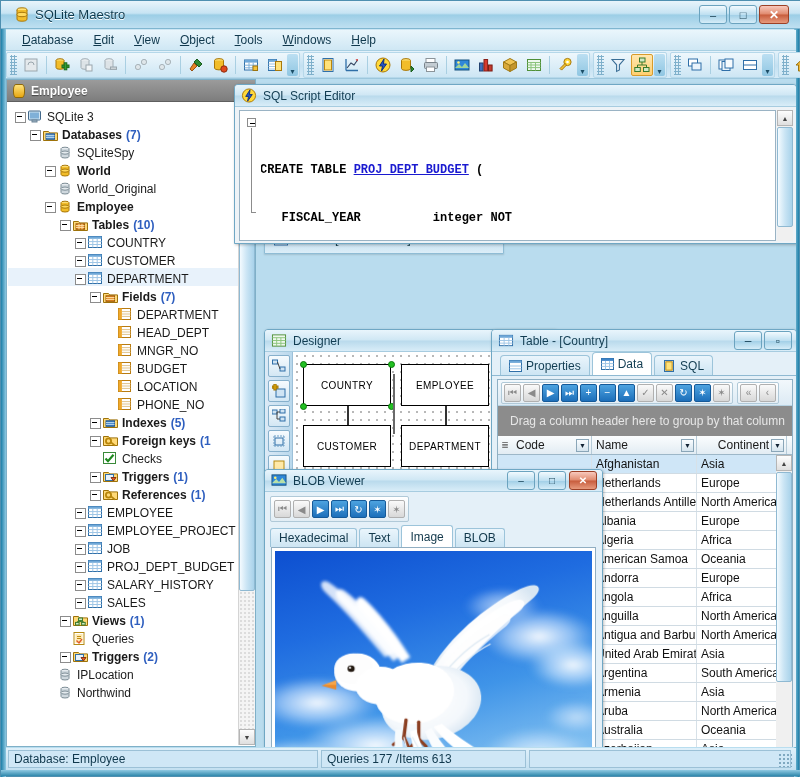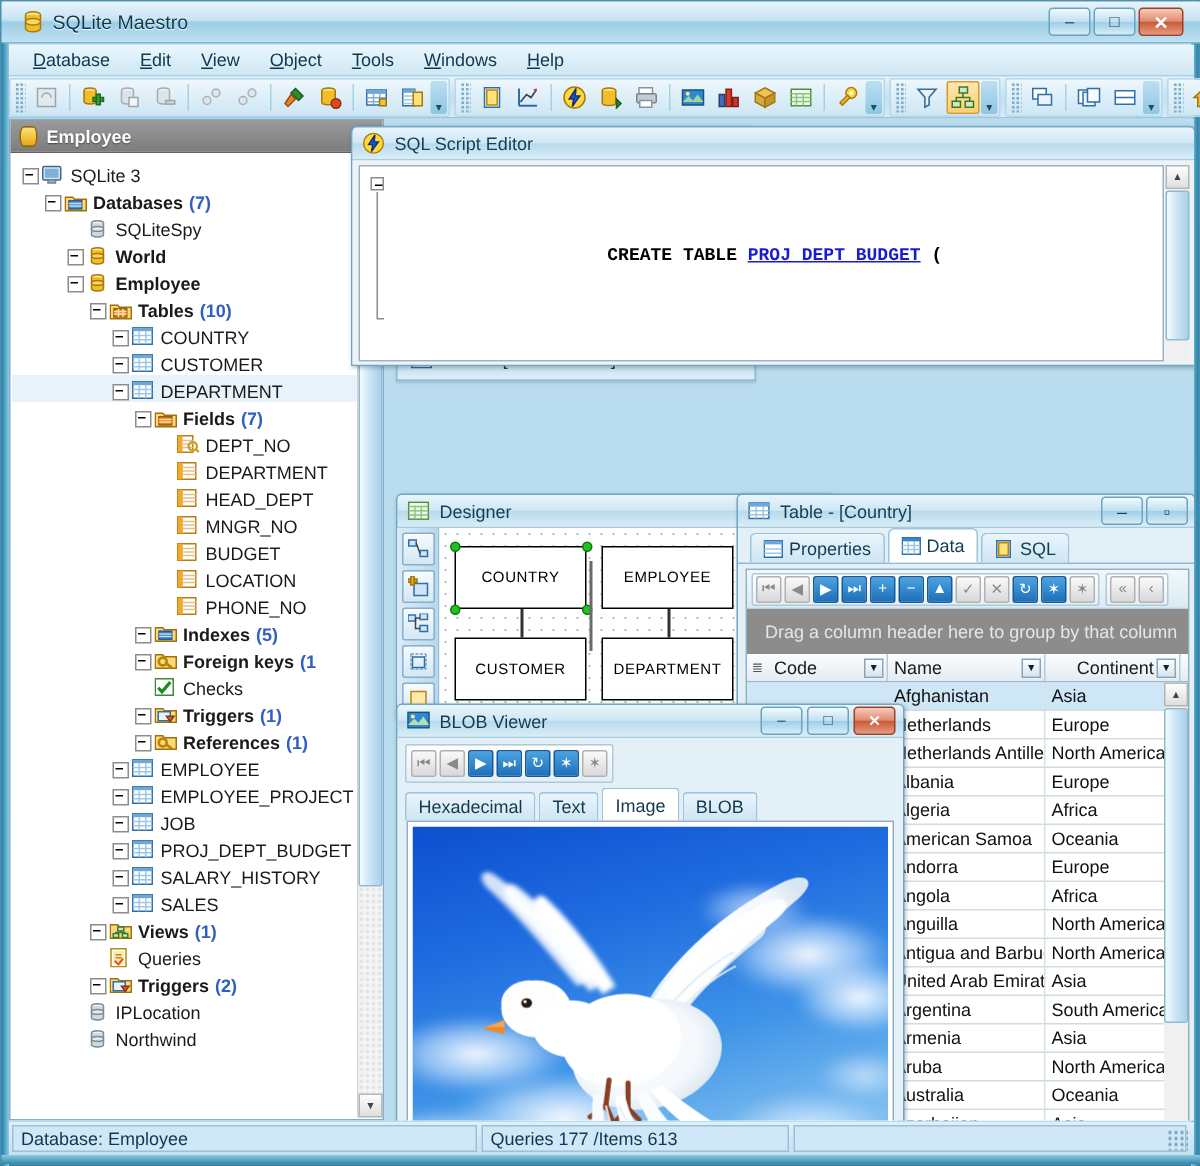--- a/index.html
+++ b/index.html
@@ -162,21 +162,21 @@
     position:relative; }
   .mdi-title .mt-text { line-height:16px; }
 
   
   #sql-win { left:228px; top:5px; width:563px; height:160px; }
   #sql-body { position:absolute; left:0; top:22px; right:0; bottom:0;
     background:#eef3f7; padding:3px; }
   #sql-code { position:absolute; left:4px; top:3px; right:20px; bottom:2px;
     background:#ffffff; border:1px solid #9ab3c4; overflow:hidden;
     font-family:"Liberation Mono", monospace; font-size:12px; color:#000;
-    padding:2px 2px 2px 20px; white-space:pre; line-height:16.2px; font-weight:bold;text-align:center;}
+    padding:2px 2px 2px 20px; white-space:pre; line-height:16.2px; font-weight:bold;}
   #sql-gutter { position:absolute; left:5px; top:4px; width:16px; bottom:3px;
     background:#ffffff; }
   .fold-box { position:absolute; left:2px; top:3px; width:9px; height:9px;
     border:1px solid #8c8c8c; background:#fff; }
   .fold-box::after { content:''; position:absolute; left:2px; top:4px; width:5px;
     height:1px; background:#000; }
   .fold-line { position:absolute; left:6px; top:13px; width:1px; height:84px;
     background:#8c8c8c; }
   .fold-end { position:absolute; left:6px; top:97px; width:5px; height:1px;
     background:#8c8c8c; }
@@ -580,20 +580,30 @@
             <span class="tx has"><span class="v"></span></span>
             <span class="tico"><svg viewBox="0 0 15 14" width="15" height="14">
                 <ellipse cx="7" cy="2.8" rx="4" ry="1.6" fill="#ffe990" stroke="#a9780a"></ellipse>
                 <path d="M3 2.8v7.6a4 1.6 0 008 0V2.8" fill="#f2bd2a" stroke="#a9780a"></path>
                 <ellipse cx="7" cy="6.6" rx="4" ry="1.6" fill="#ffd95c" stroke="#a9780a"></ellipse>
               </svg></span>
             <span class="tlabel bold">World</span>
           </div>
           <div class="tnode">
             <span style="display: inline-block; flex: 0 0 34px; width: 34px;"></span>
+            <span class="tx"></span>
+            <span class="tico"><svg viewBox="0 0 15 14" width="15" height="14">
+                <ellipse cx="7" cy="2.8" rx="4" ry="1.6" fill="#eef2f5" stroke="#7d8d96"></ellipse>
+                <path d="M3 2.8v7.6a4 1.6 0 008 0V2.8" fill="#cfd8de" stroke="#7d8d96"></path>
+                <ellipse cx="7" cy="6.6" rx="4" ry="1.6" fill="#e4eaee" stroke="#7d8d96"></ellipse>
+              </svg></span>
+            <span class="tlabel">World_Original</span>
+          </div>
+          <div class="tnode">
+            <span style="display: inline-block; flex: 0 0 34px; width: 34px;"></span>
             <span class="tx has"></span>
             <span class="tico"><svg viewBox="0 0 15 14" width="15" height="14">
                 <ellipse cx="7" cy="2.8" rx="4" ry="1.6" fill="#ffe990" stroke="#a9780a"></ellipse>
                 <path d="M3 2.8v7.6a4 1.6 0 008 0V2.8" fill="#f2bd2a" stroke="#a9780a"></path>
                 <ellipse cx="7" cy="6.6" rx="4" ry="1.6" fill="#ffd95c" stroke="#a9780a"></ellipse>
               </svg></span>
             <span class="tlabel bold">Employee</span>
           </div>
           <div class="tnode">
             <span style="display: inline-block; flex: 0 0 49px; width: 49px;"></span>
@@ -639,32 +649,20 @@
           <div class="tnode">
             <span style="display: inline-block; flex: 0 0 79px; width: 79px;"></span>
             <span class="tx has"></span>
             <span class="tico"><svg viewBox="0 0 15 14" width="15" height="14">
                 <path d="M0.5 3.5h5l1.2 1.4h7.8v7.6H0.5z" fill="#ffd977" stroke="#9e7209"></path>
                 <rect x="3" y="5.8" width="8.5" height="5.5" fill="#e4861f" stroke="#9a5a0c"></rect>
                 <path d="M3 7.6h8.5M3 9.4h8.5" stroke="#ffe0a8"></path>
               </svg></span>
             <span class="tlabel bold">Fields</span>
             <span class="tcount bold">(7)</span>
-          </div>
-          <div class="tnode">
-            <span style="display: inline-block; flex: 0 0 94px; width: 94px;"></span>
-            <span class="tx"></span>
-            <span class="tico"><svg viewBox="0 0 15 13" width="15" height="13">
-                <rect x="0.5" y="0.5" width="10" height="11" fill="#fff" stroke="#b97c12"></rect>
-                <rect x="0.5" y="0.5" width="3.2" height="11" fill="#f0a92c"></rect>
-                <path d="M3.7 3.6h6.8M3.7 6h6.8M3.7 8.4h6.8" stroke="#e0c38a"></path>
-                <circle cx="10.5" cy="7.5" r="2.8" fill="none" stroke="#c9a227" stroke-width="1.6"></circle>
-                <path d="M12.6 9.4 L14.6 11.4" stroke="#c9a227" stroke-width="1.6"></path>
-              </svg></span>
-            <span class="tlabel">DEPT_NO</span>
           </div>
           <div class="tnode">
             <span style="display: inline-block; flex: 0 0 94px; width: 94px;"></span>
             <span class="tx"></span>
             <span class="tico"><svg viewBox="0 0 14 13" width="14" height="13">
                 <rect x="0.5" y="0.5" width="12" height="11" fill="#fff" stroke="#b97c12"></rect>
                 <rect x="0.5" y="0.5" width="3.4" height="11" fill="#f0a92c"></rect>
                 <path d="M4 3.6h8.5M4 6h8.5M4 8.4h8.5" stroke="#e0c38a"></path>
               </svg></span>
             <span class="tlabel">DEPARTMENT</span>
@@ -1042,20 +1040,21 @@
         <span class="mt-text">SQL Script Editor</span>
       </div>
       <div id="sql-body">
         <div id="sql-code">
           <div id="sql-gutter">
             <div class="fold-box"></div>
             <div class="fold-line"></div>
             <div class="fold-end"></div>
           </div>
           <div><span class="sql-kw">CREATE TABLE </span><span class="sql-ident">PROJ_DEPT_BUDGET</span><span class="sql-kw"> (</span></div>
+          <div class="sql-kw">   FISCAL_YEAR          integer NOT </div>
           
           
           
           
           
           
         </div>
         <div style="position:absolute; right:3px; top:3px; width:16px; bottom:2px; background:#f0f0f0;">
           <div class="sb-arrow" style="position:absolute;top:0;left:0;">▲</div>
           <div class="sb-thumb" style="top:17px;height:100px;"></div>

